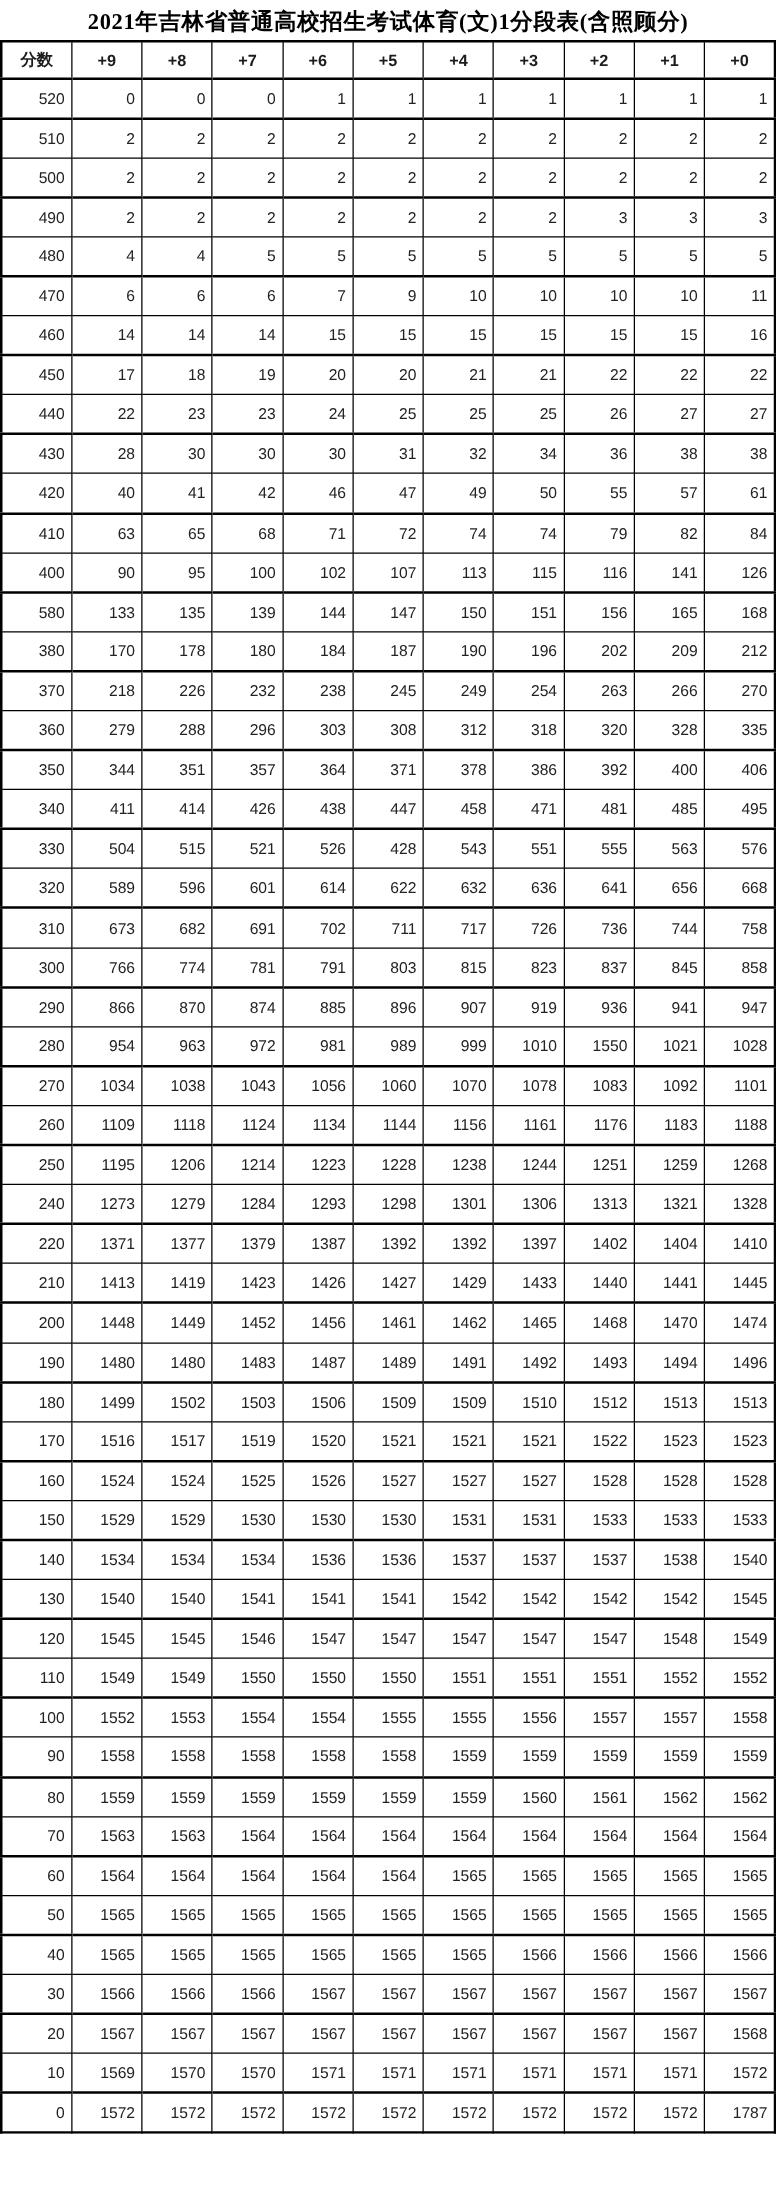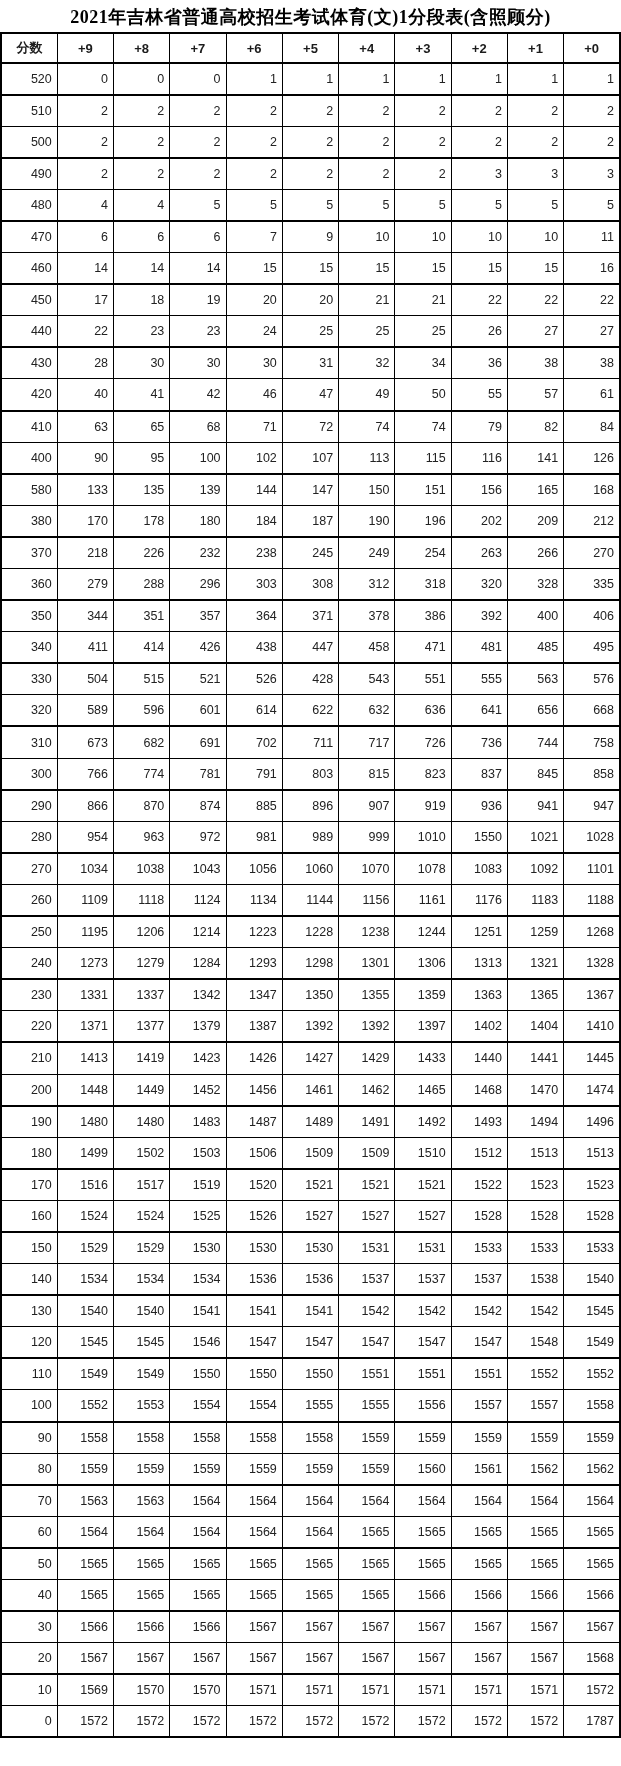--- a/index.html
+++ b/index.html
@@ -460,33 +460,20 @@
           <td>1284</td>
           <td>1293</td>
           <td>1298</td>
           <td>1301</td>
           <td>1306</td>
           <td>1313</td>
           <td>1321</td>
           <td>1328</td>
         </tr>
         <tr>
-          <td class="score-col">230</td>
-          <td>1331</td>
-          <td>1337</td>
-          <td>1342</td>
-          <td>1347</td>
-          <td>1350</td>
-          <td>1355</td>
-          <td>1359</td>
-          <td>1363</td>
-          <td>1365</td>
-          <td>1367</td>
-        </tr>
-        <tr>
           <td class="score-col">220</td>
           <td>1371</td>
           <td>1377</td>
           <td>1379</td>
           <td>1387</td>
           <td>1392</td>
           <td>1392</td>
           <td>1397</td>
           <td>1402</td>
           <td>1404</td>

